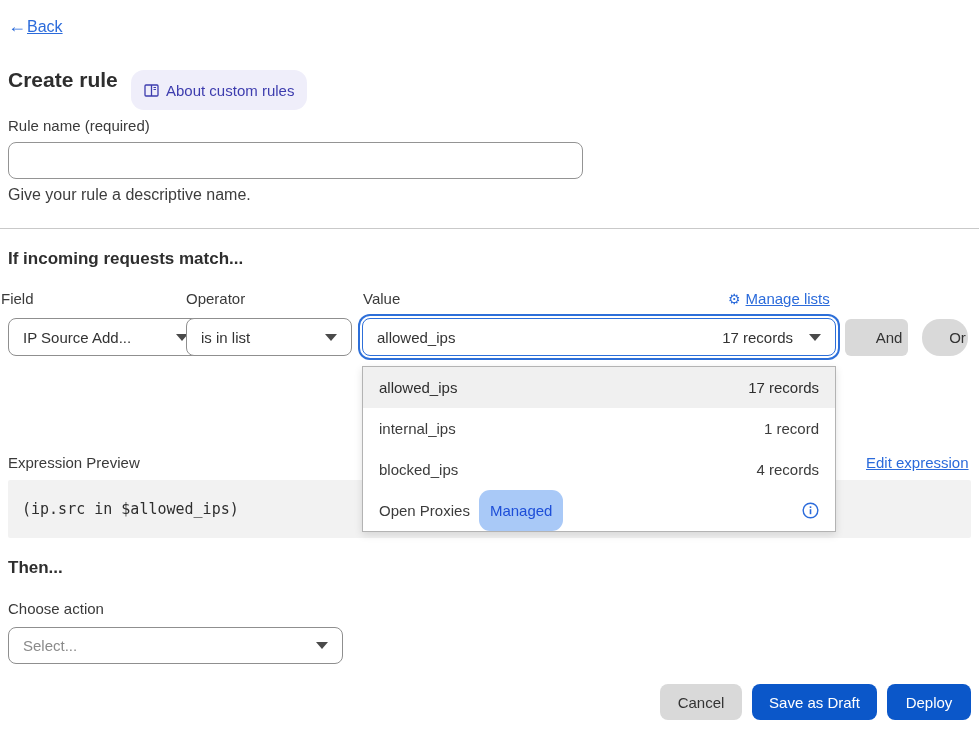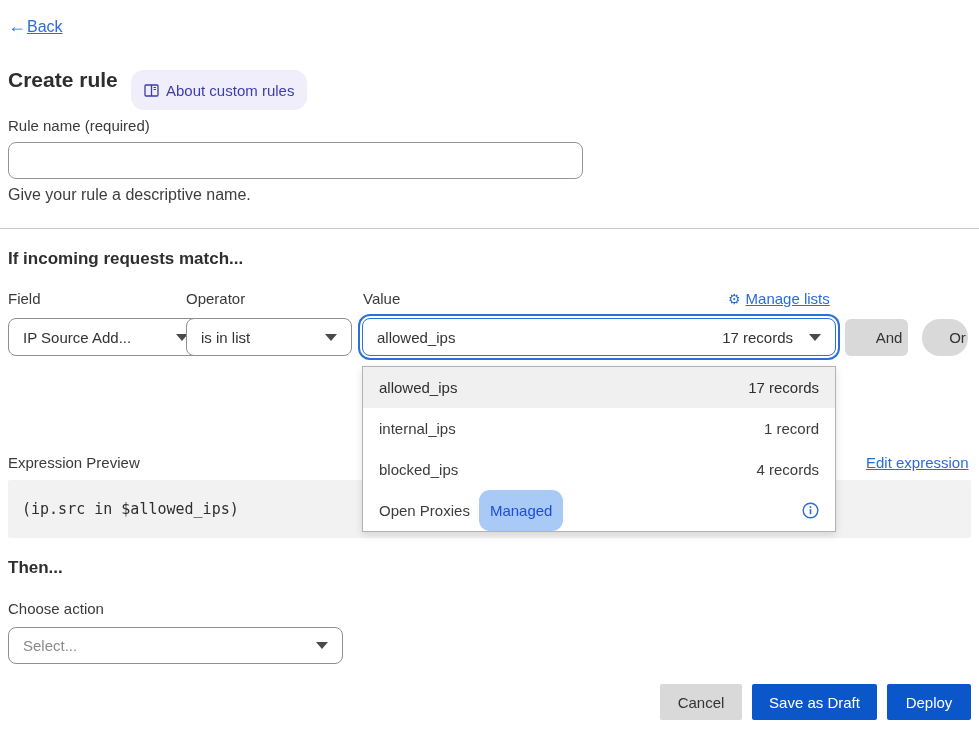--- a/index.html
+++ b/index.html
@@ -25,21 +25,21 @@
     font-size:15px; padding:0 12px; font-family:inherit; color:#333; outline:none; background:#fff; }
   .rule-name-helper { position:absolute; left:8px; top:186px; font-size:16px; color:#3d3d3d; }
 
   .divider { position:absolute; left:0; top:228px; width:979px; height:0; border-top:1px solid #c9c9c9; }
 
   .section-heading { position:absolute; left:8px; font-size:17px; font-weight:bold; color:#2e2e2e; }
   .match-heading { top:249px; }
   .then-heading { top:558px; }
 
   .col-label { position:absolute; top:290px; }
-  .label-field { left:8px; }
+  .label-field { left:1px; }
   .label-operator { left:186px; }
   .label-value { left:363px; }
 
   .manage-lists { position:absolute; top:290px; left:728px; width:108px; display:flex; align-items:center; gap:5px;
     font-size:15px; color:#2b6bdb; cursor:pointer; }
   .manage-lists .gear { font-size:14px; text-decoration:none; }
   .manage-lists .link-text { text-decoration:underline; }
 
   
   .select { position:absolute; top:318px; height:38px; border:1px solid #8f8f8f; border-radius:8px; background:#fff;
@@ -75,21 +75,21 @@
     font-size:15px; color:#2f2f2f; }
 
   
   .action-label { position:absolute; left:8px; top:600px; }
   .action-select { position:absolute; left:8px; top:627px; width:335px; height:37px; border:1px solid #8f8f8f; border-radius:8px;
     display:flex; align-items:center; padding:16px 14px; font-size:15px; color:#8a8a8a; cursor:pointer; background:#fff; }
   .action-select .caret { width:0; height:0; border-left:6px solid transparent; border-right:6px solid transparent;
     border-top:7px solid #4a4a4a; margin-left:auto; }
 
   
-  .footer-btn { position:absolute; top:684px; height:36px; border:none; border-radius:2px; font-size:15px;
+  .footer-btn { position:absolute; top:684px; height:36px; border:none; border-radius:8px; font-size:15px;
     font-family:inherit; cursor:pointer; }
   .cancel-btn { left:660px; width:82px; background:#d9d9d9; color:#333; }
   .primary-btn { background:#0b57c9; color:#fff; }
   .save-draft-btn { left:752px; width:125px; }
   .deploy-btn { left:887px; width:84px; }
 </style>
 </head>
 <body>
 
 <div class="page">

